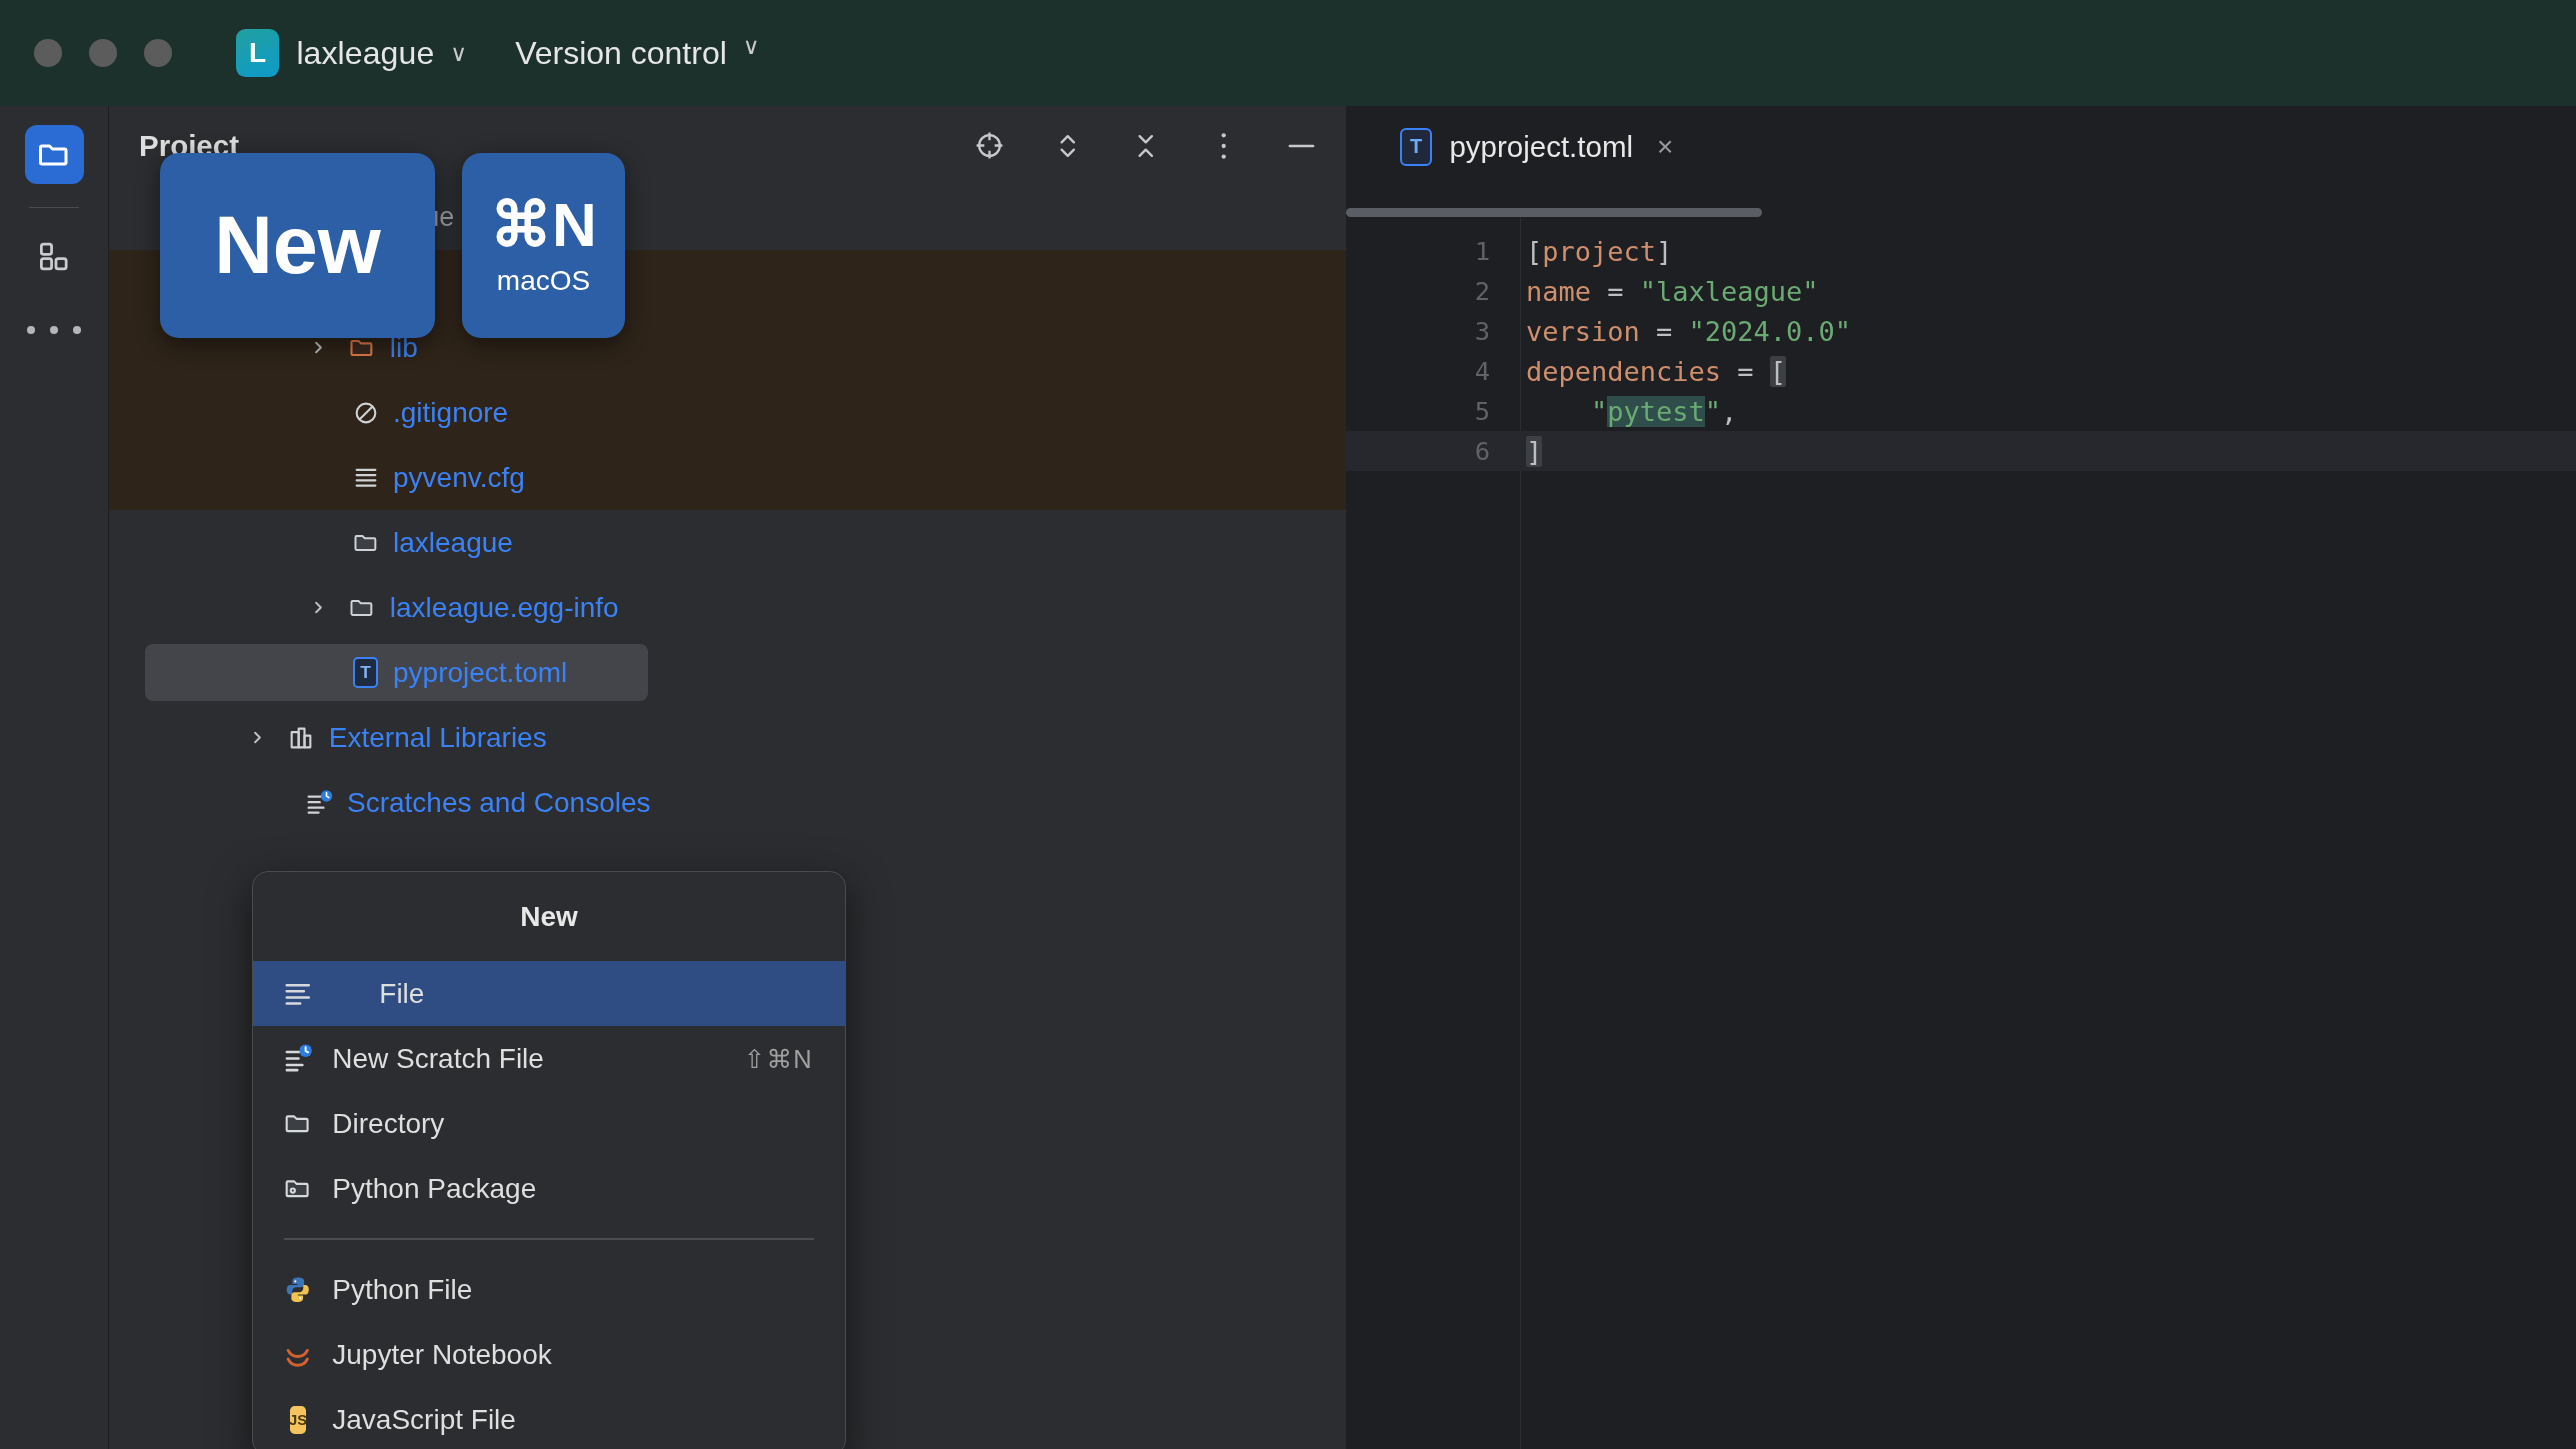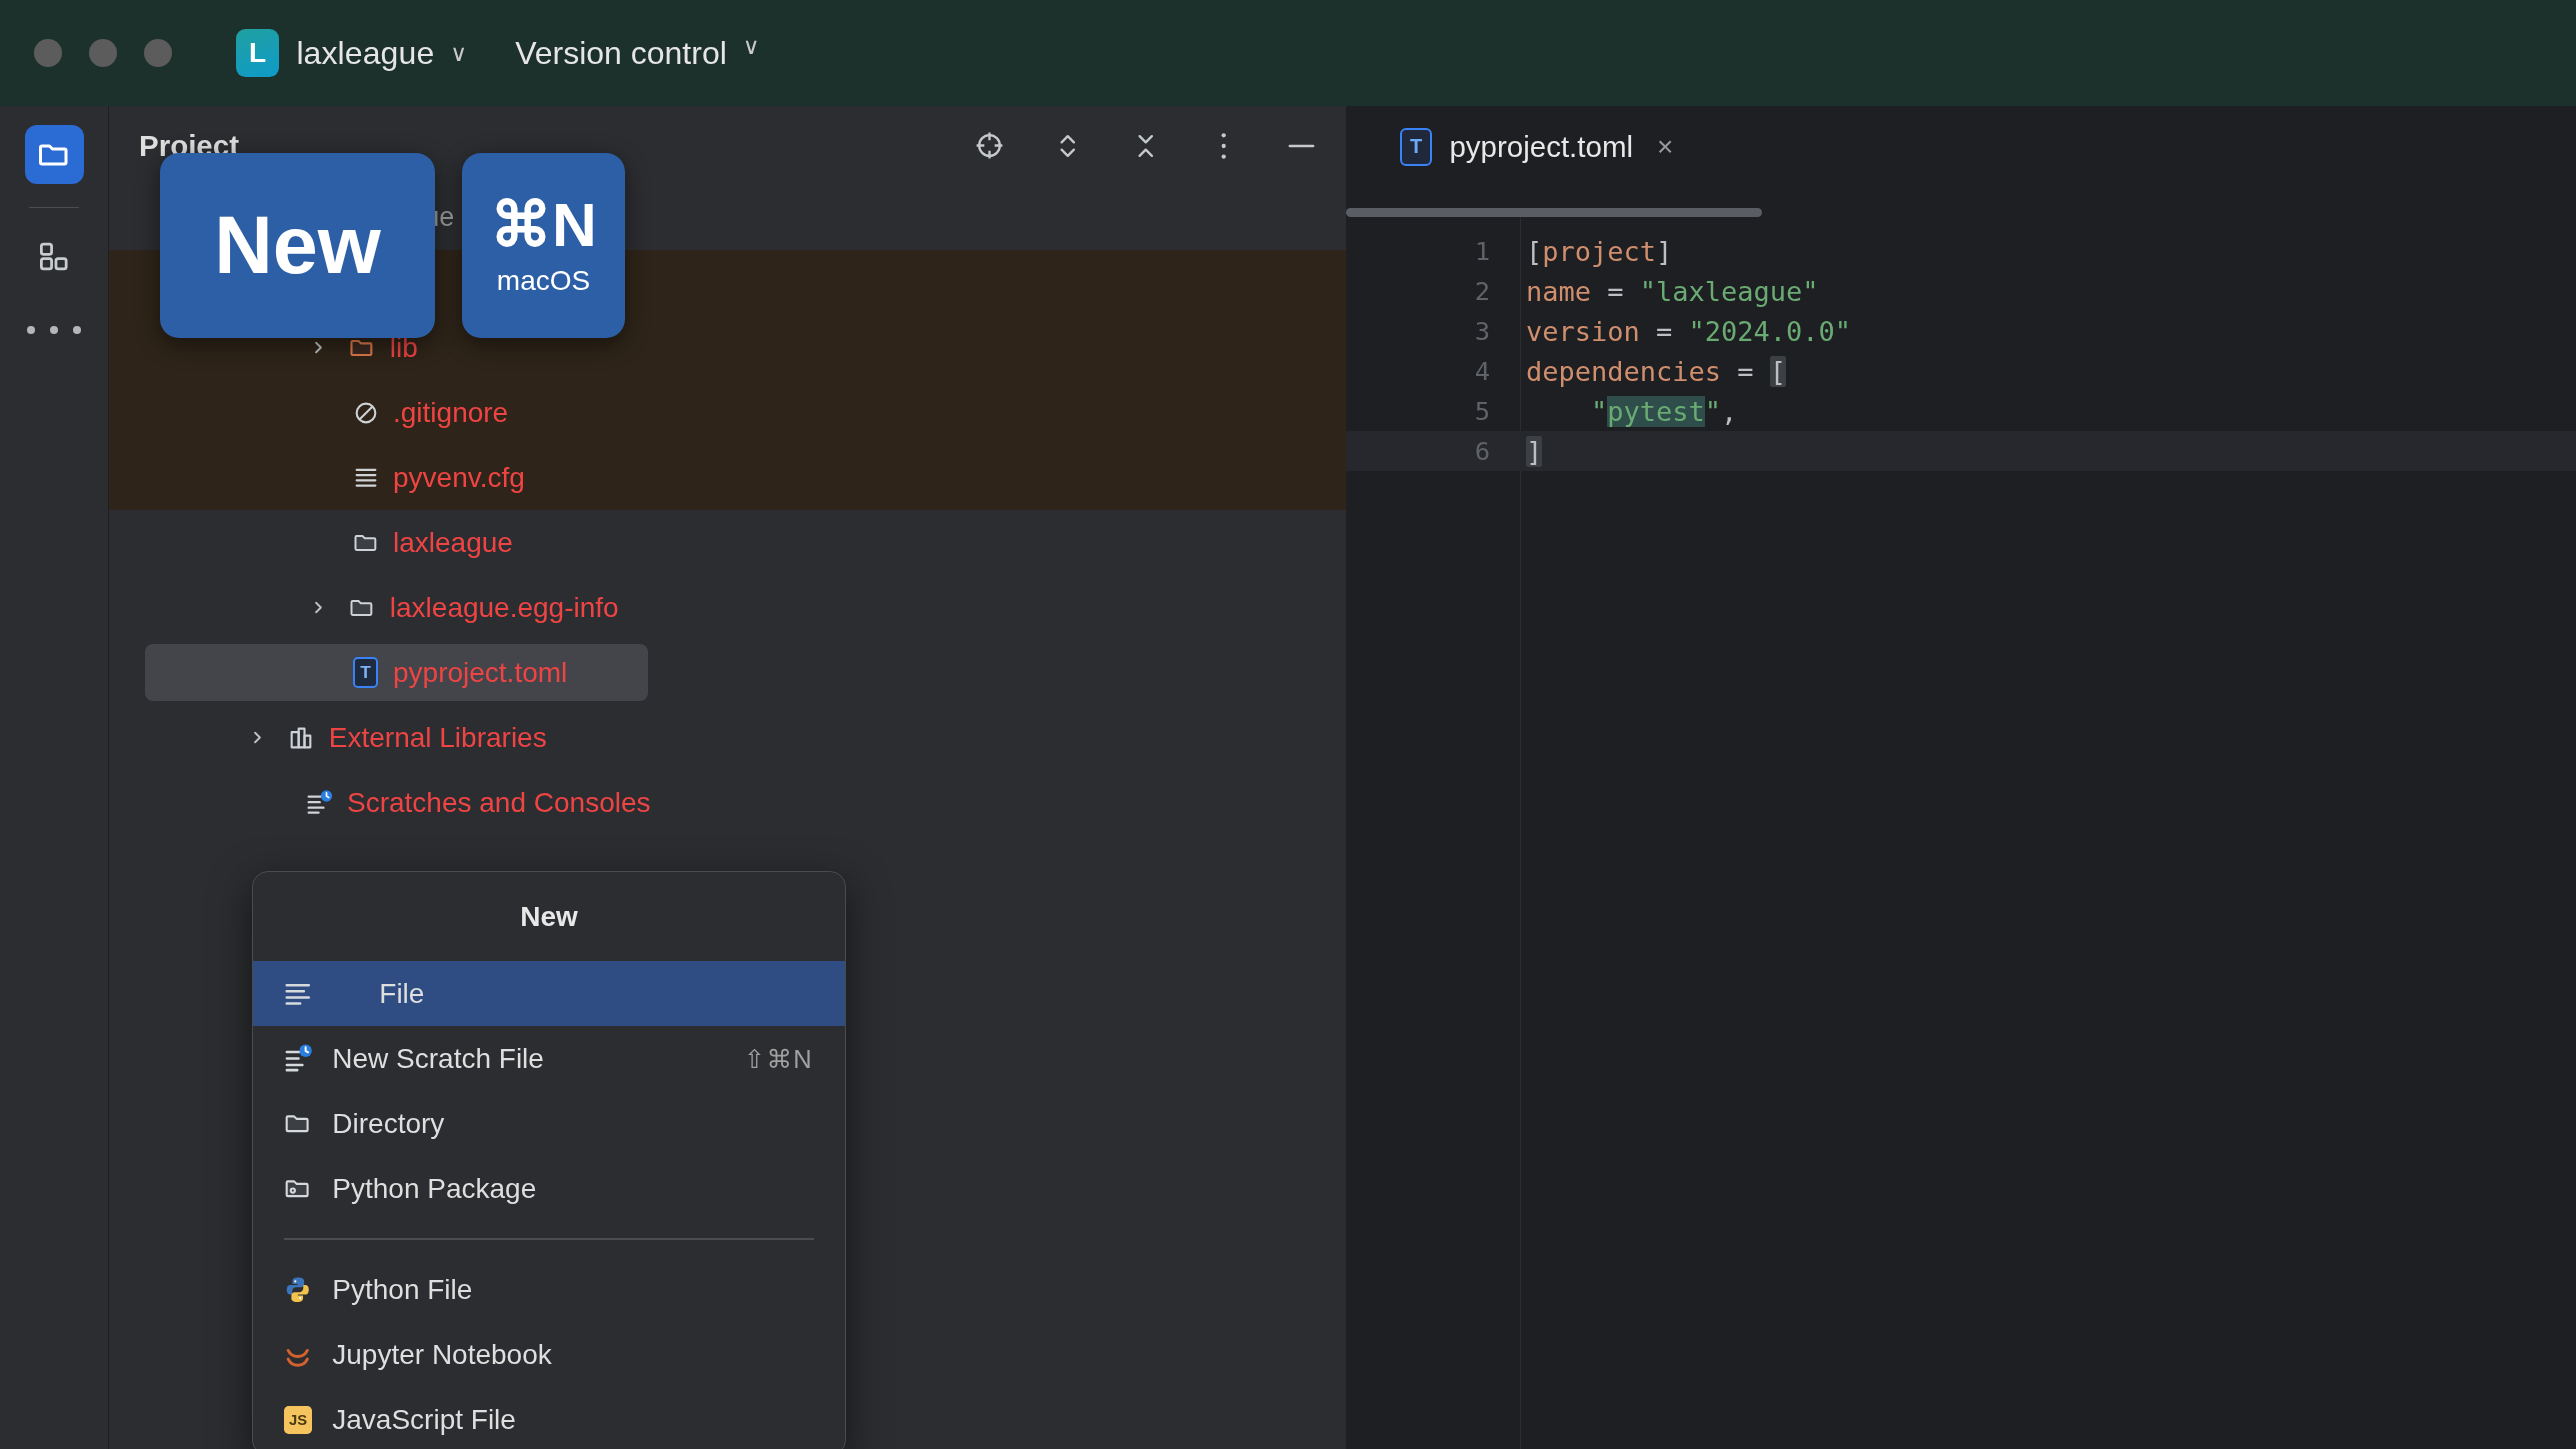--- a/index.html
+++ b/index.html
@@ -64,21 +64,21 @@
   .row { position: relative; height: 65px; display: flex; align-items: center; color: #DFDFDF; font-size: 28px; white-space: nowrap; }
   .row.venv { background: #2E2419; }
   .row.sel { }
   .row.sel .sel-bg {
     position: absolute; left: 36px; right: 698px; top: 4px; bottom: 4px;
     background: #43454A; border-radius: 8px;
   }
   .row > * { position: relative; }
   .arrow { width: 28px; height: 28px; display: inline-flex; align-items: center; justify-content: center; flex: none; }
   .ico { width: 31px; height: 31px; display: inline-flex; align-items: center; justify-content: center; flex: none; margin-right: 12px; }
-  .lbl { color: #ef4444; }
+  .lbl { color: #3b82f6; }
   .lbl.dim { color: #9A9A9A; font-size: 27px; }
 
   
   .editor {
     position: absolute; left: 1346px; top: 106px; width: 1230px; height: 1343px;
     background: #1E1F22;
   }
   .tabbar { height: 81px; display: flex; align-items: center; }
   .tab { display: flex; align-items: center; margin-left: 54px; }
   .tab-ico {
@@ -443,21 +443,21 @@
         <svg width="29.5" height="29.5" viewBox="0 0 24 24" fill="none" stroke="#D4622E" stroke-width="2.4" stroke-linecap="round">
           <path d="M4.2 8.5a8.6 8.6 0 0 0 15.6 0"></path>
           <path d="M19.8 15.5a8.6 8.6 0 0 1-15.6 0"></path>
         </svg>
       </span>
       <span>Jupyter Notebook</span>
     </div>
 
     <div class="mrow">
       <span class="mi">
-        <span style="width:28px;height:28px;border-radius:4.7px;background:#F5C45E;color:#4A3A10;font-size:14.8px;font-weight:700;display:flex;align-items:center;justify-content:center;">JS</span>
+        <span style="width:16px;height:28px;border-radius:4.7px;background:#F5C45E;color:#4A3A10;font-size:14.8px;font-weight:700;display:flex;align-items:center;justify-content:center;">JS</span>
       </span>
       <span>JavaScript File</span>
     </div>
   </div>
 
   <div class="badge badge-new">
     <span class="bt">New</span>
   </div>
   <div class="badge badge-key">
     <span class="bt">⌘N</span>

